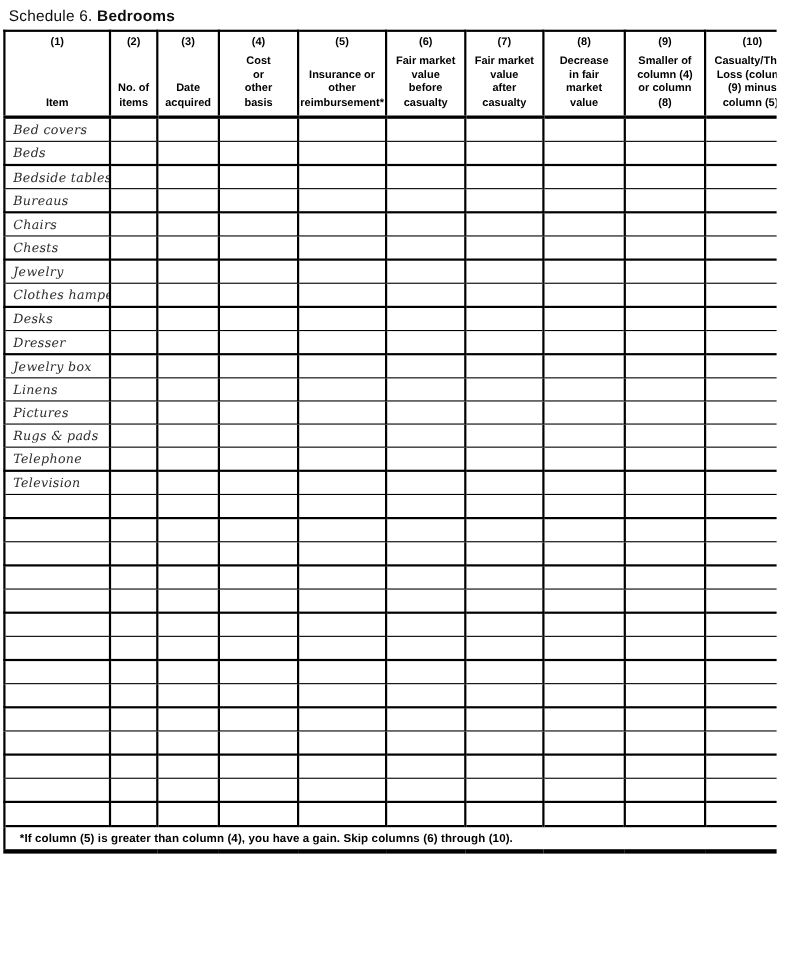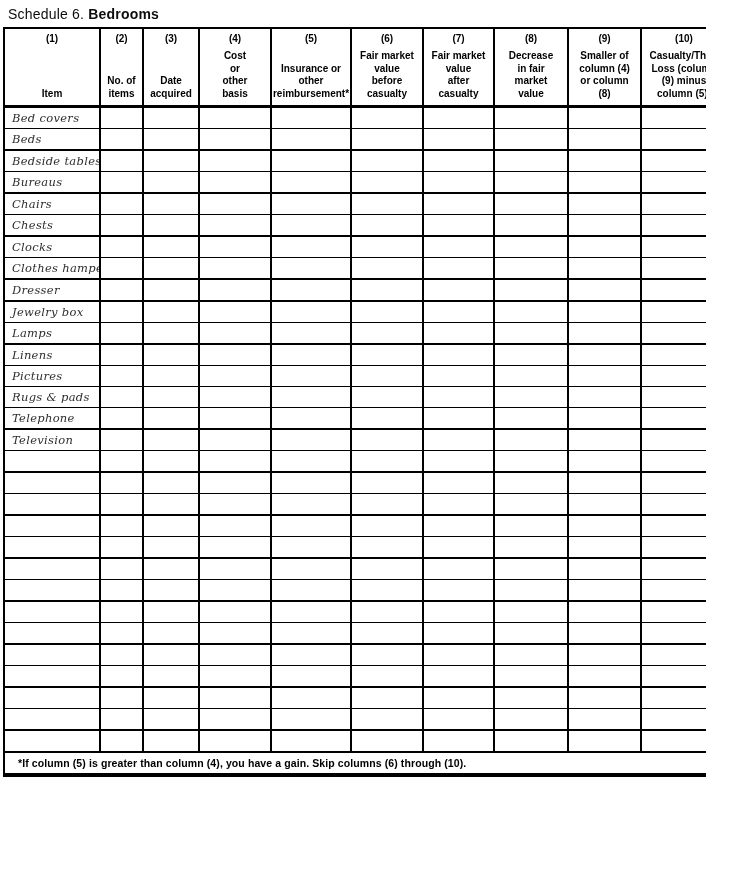--- a/index.html
+++ b/index.html
@@ -286,21 +286,21 @@
           <td></td>
           <td></td>
           <td></td>
           <td></td>
           <td></td>
           <td></td>
           <td></td>
           <td></td>
         </tr>
         <tr>
-          <td class="item">Clocks</td>
+          <td class="item">Jewelry</td>
           <td></td>
           <td></td>
           <td></td>
           <td></td>
           <td></td>
           <td></td>
           <td></td>
           <td></td>
           <td></td>
         </tr>
@@ -309,46 +309,46 @@
           <td></td>
           <td></td>
           <td></td>
           <td></td>
           <td></td>
           <td></td>
           <td></td>
           <td></td>
           <td></td>
         </tr>
+        <tr>
+          <td class="item">Desks</td>
+          <td></td>
+          <td></td>
+          <td></td>
+          <td></td>
+          <td></td>
+          <td></td>
+          <td></td>
+          <td></td>
+          <td></td>
+        </tr>
         <tr class="thick">
           <td class="item">Dresser</td>
           <td></td>
           <td></td>
           <td></td>
           <td></td>
           <td></td>
           <td></td>
           <td></td>
           <td></td>
           <td></td>
         </tr>
         <tr>
           <td class="item">Jewelry box</td>
-          <td></td>
-          <td></td>
-          <td></td>
-          <td></td>
-          <td></td>
-          <td></td>
-          <td></td>
-          <td></td>
-          <td></td>
-        </tr>
-        <tr class="thick">
-          <td class="item">Lamps</td>
           <td></td>
           <td></td>
           <td></td>
           <td></td>
           <td></td>
           <td></td>
           <td></td>
           <td></td>
           <td></td>
         </tr>

